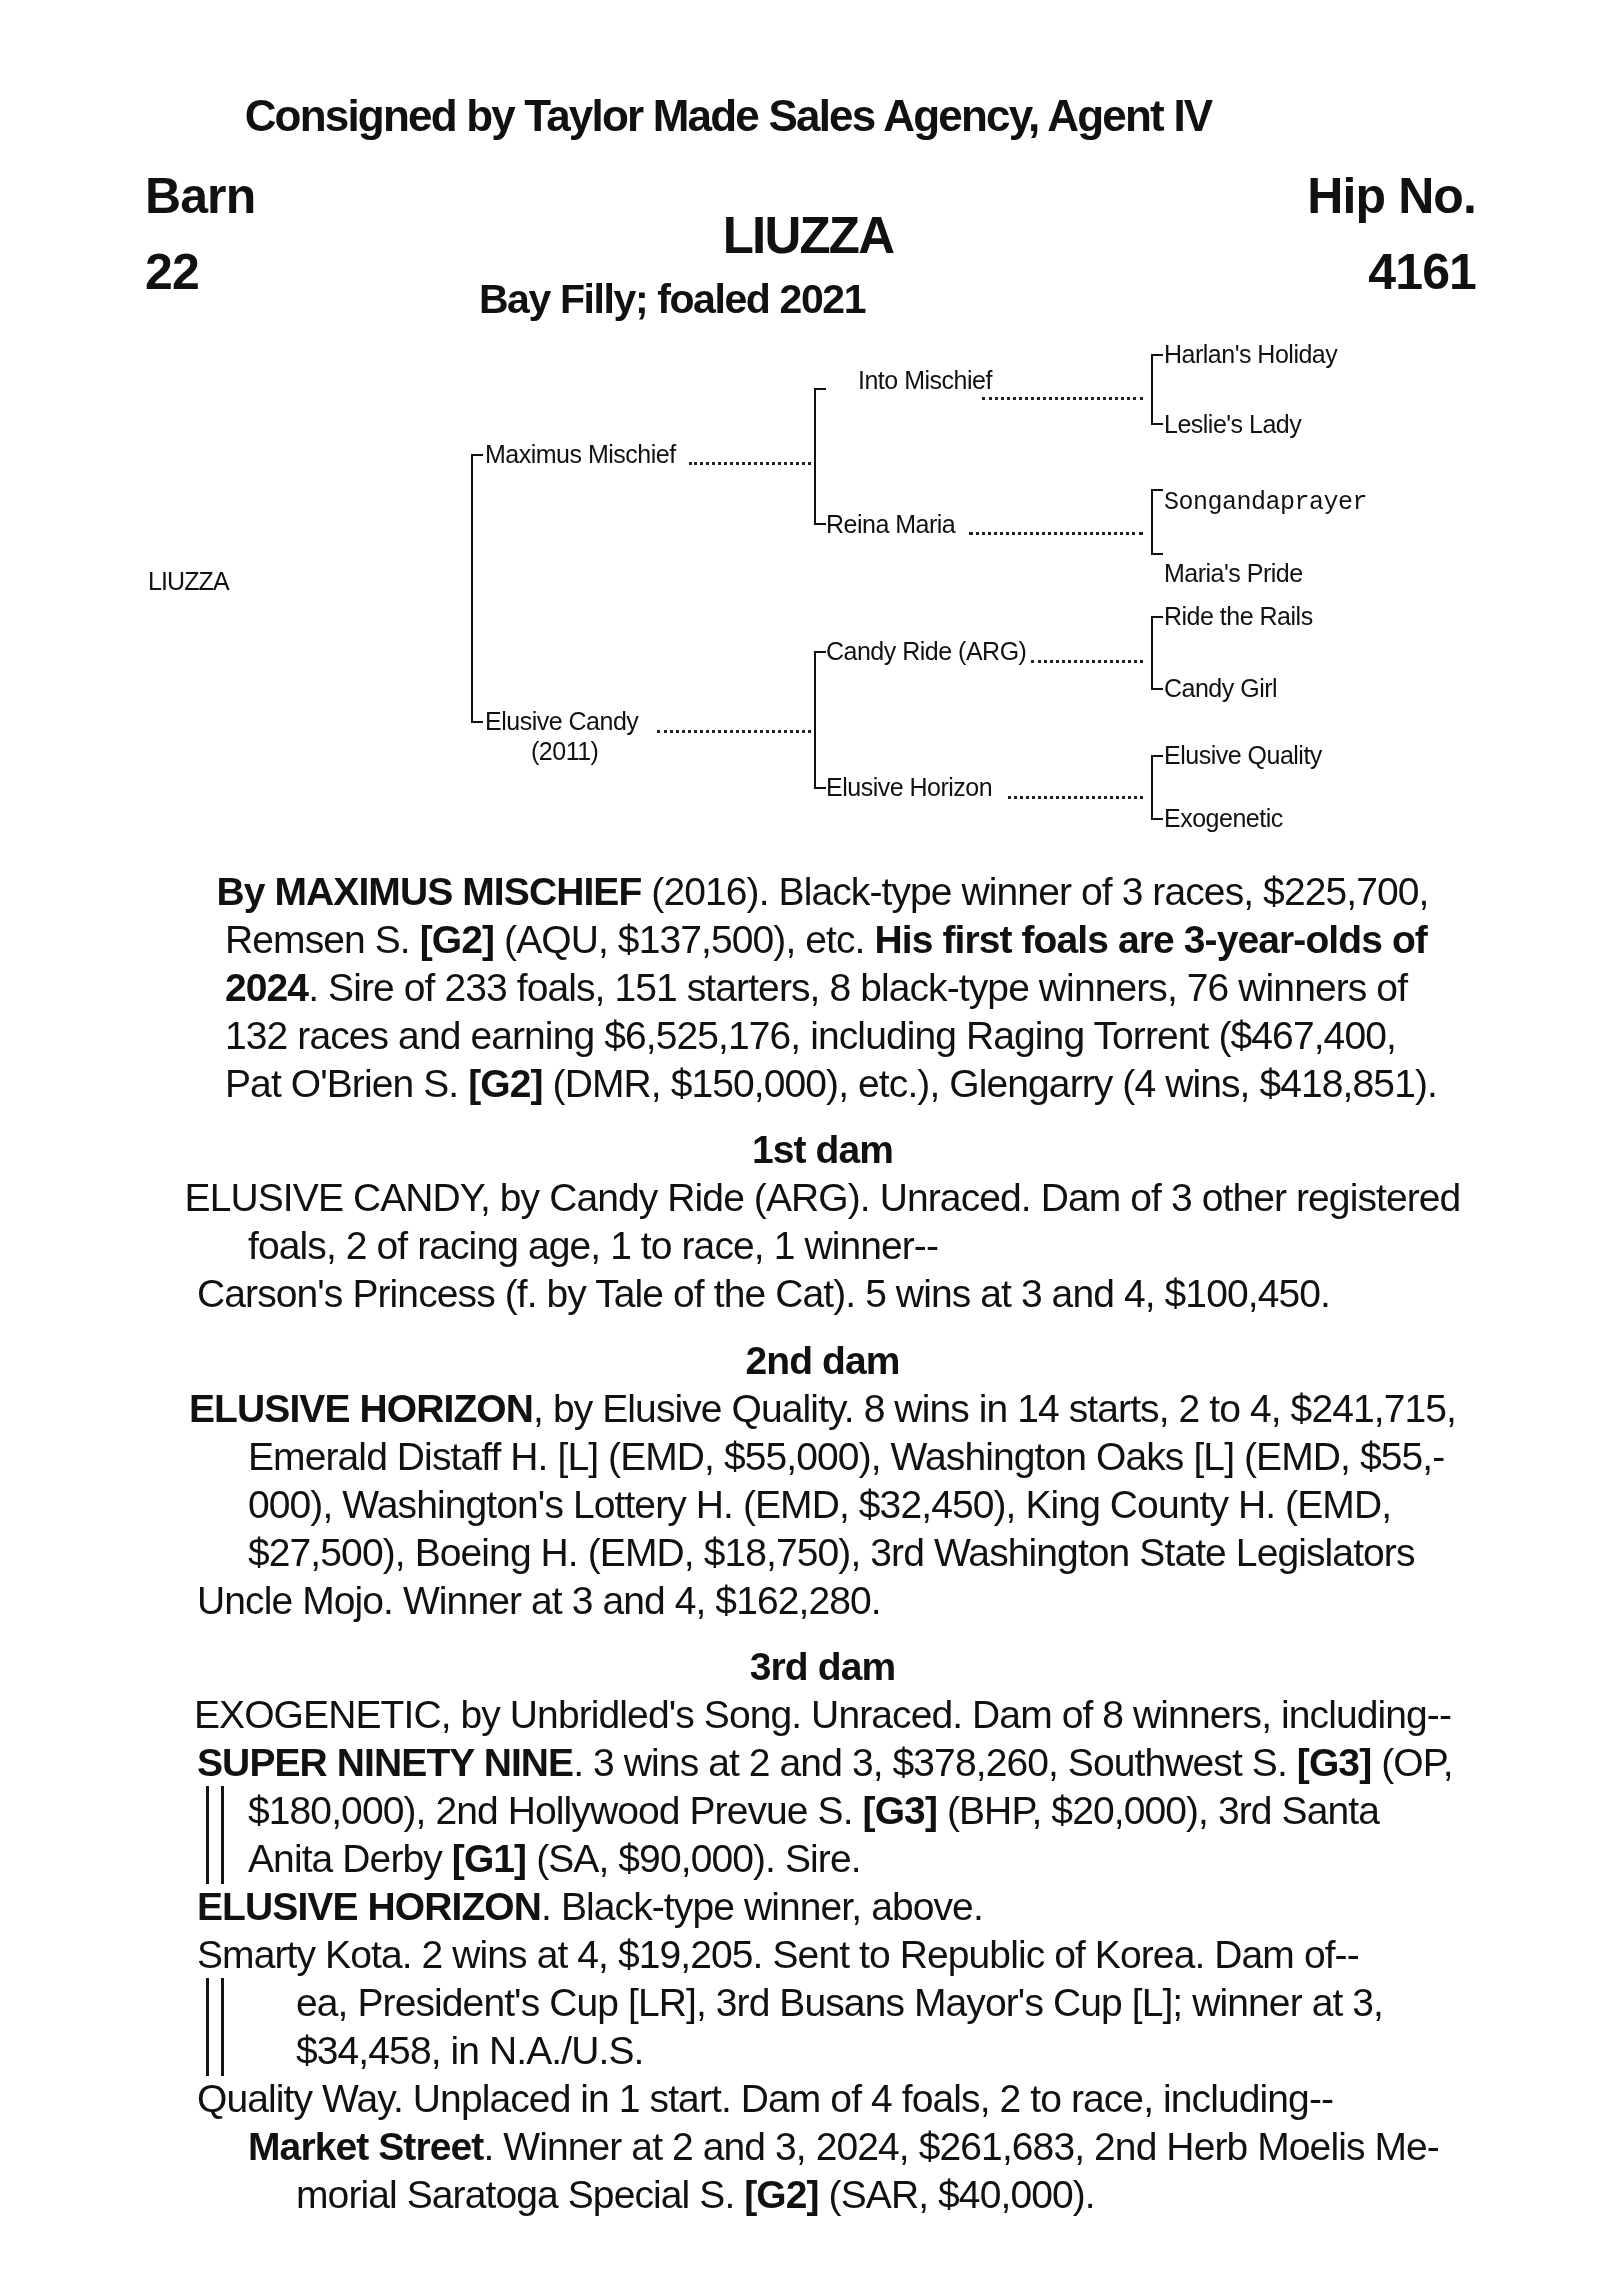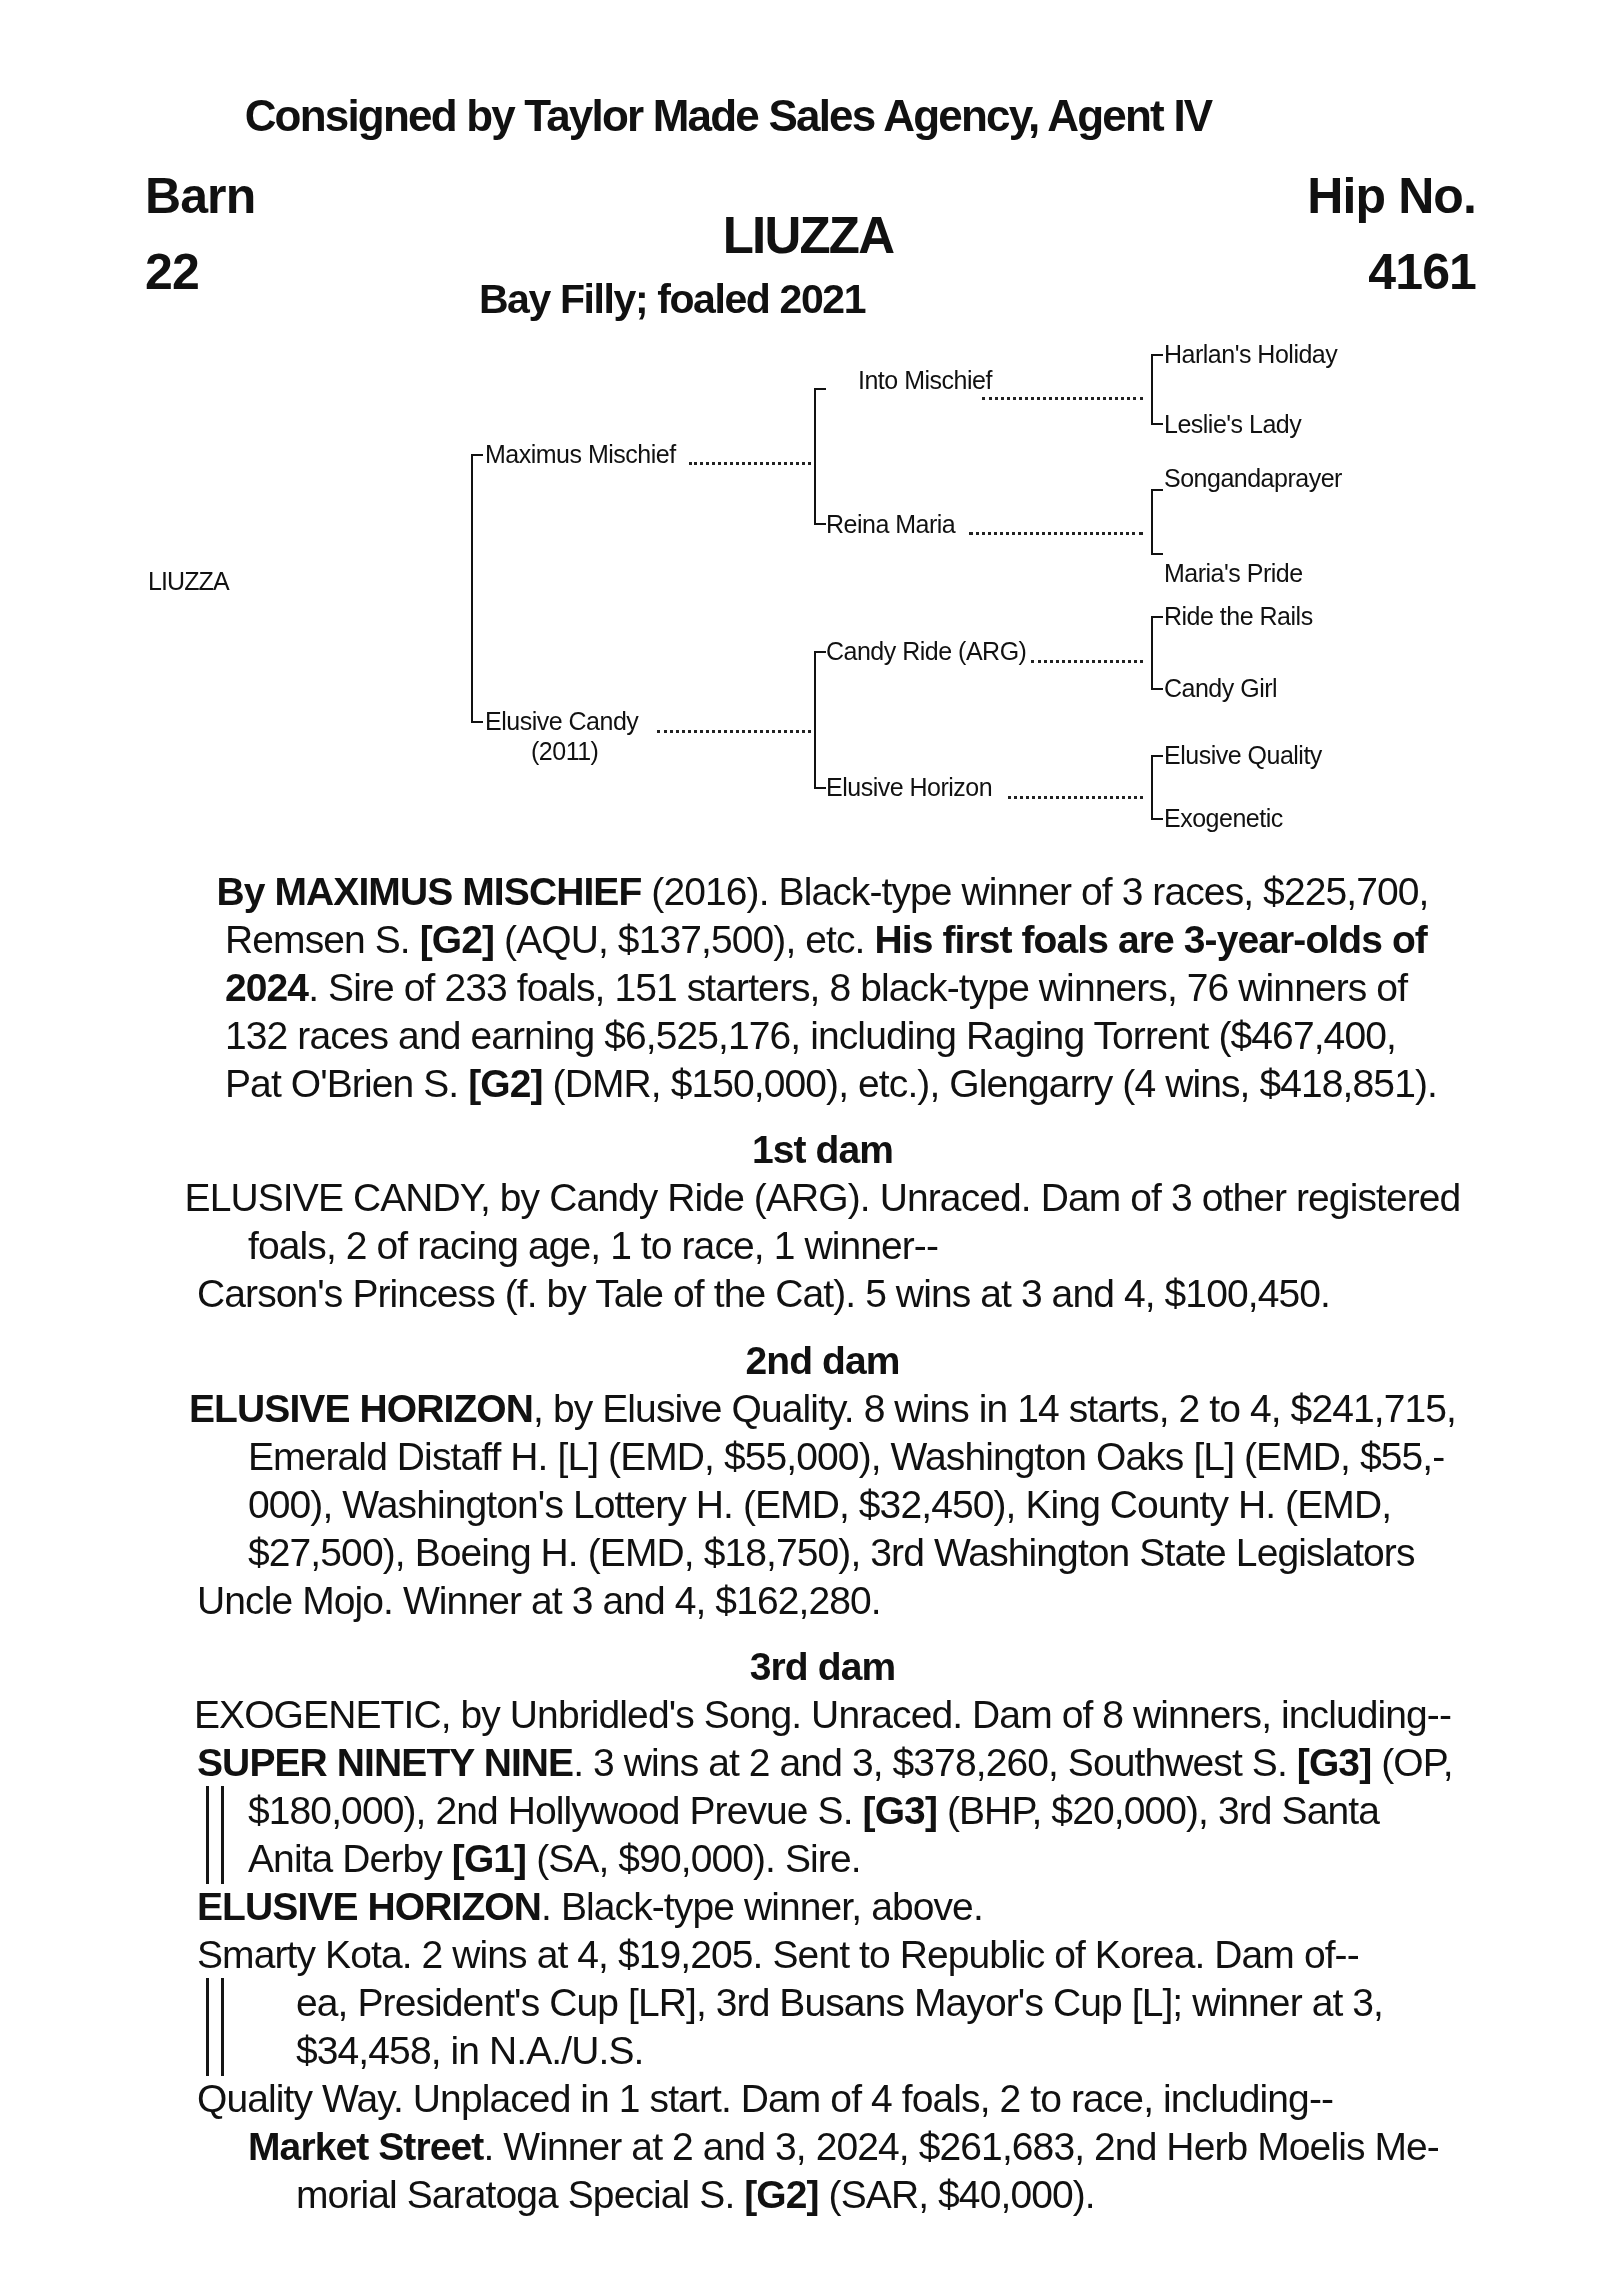--- a/index.html
+++ b/index.html
@@ -90,21 +90,21 @@
     <div class="t-name" style="left:485px;top:707px;">Elusive Candy</div>
     <div class="t-name" style="left:525px;top:737px;margin-left:6px;">(2011)</div>
 
     <div class="t-name" style="left:826px;top:366px;margin-left:32px;">Into Mischief</div>
     <div class="t-name" style="left:826px;top:510px;">Reina Maria</div>
     <div class="t-name" style="left:826px;top:637px;">Candy Ride (ARG)</div>
     <div class="t-name" style="left:826px;top:773px;">Elusive Horizon</div>
 
     <div class="t-name" style="left:1164px;top:340px;">Harlan's Holiday</div>
     <div class="t-name" style="left:1164px;top:410px;">Leslie's Lady</div>
-    <div class="t-name" style="left:1164px;top:464px;">Songandaprayer</div>
+    <div class="t-name" style="left:1164px;top:488px;font-family:Liberation Mono, monospace;">Songandaprayer</div>
     <div class="t-name" style="left:1164px;top:539px;margin-top:20px;">Maria's Pride</div>
     <div class="t-name" style="left:1164px;top:602px;">Ride the Rails</div>
     <div class="t-name" style="left:1164px;top:674px;">Candy Girl</div>
     <div class="t-name" style="left:1164px;top:741px;">Elusive Quality</div>
     <div class="t-name" style="left:1164px;top:804px;">Exogenetic</div>
 
     <div class="v" style="left:471px;top:455px;height:267px;"></div>
     <div class="h" style="left:471px;top:454px;"></div>
     <div class="h" style="left:471px;top:721px;"></div>
 

